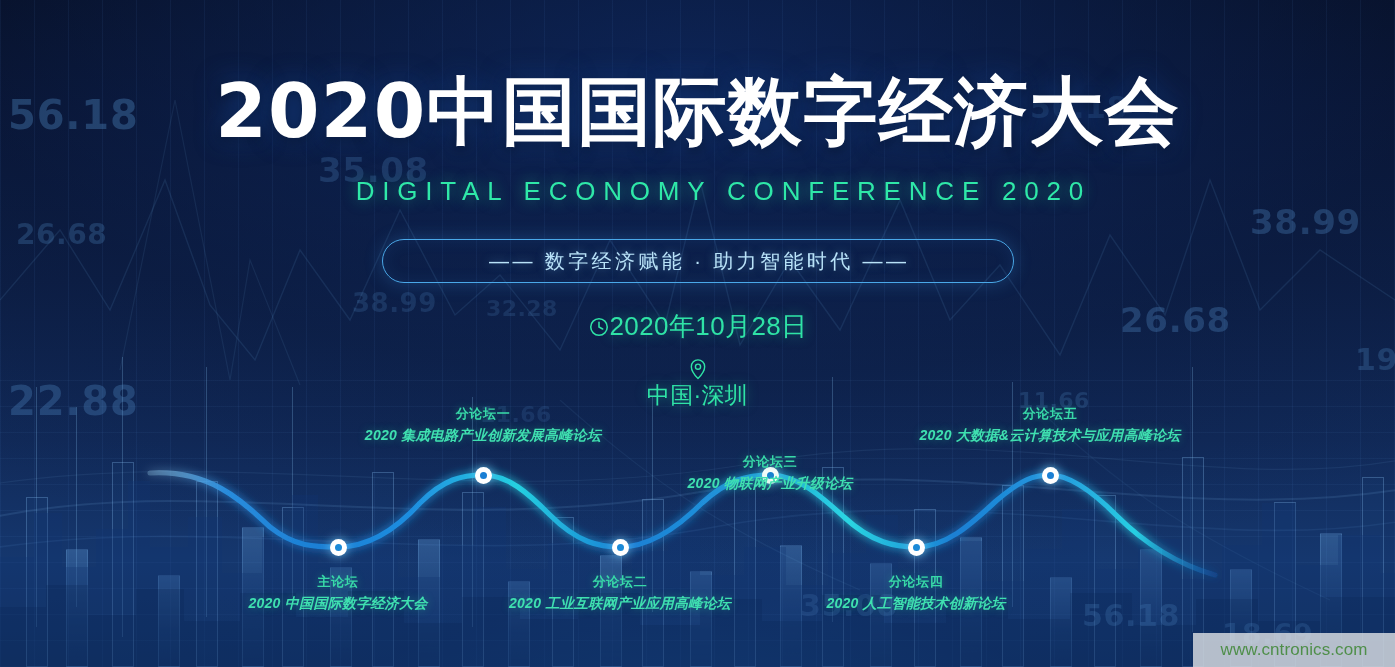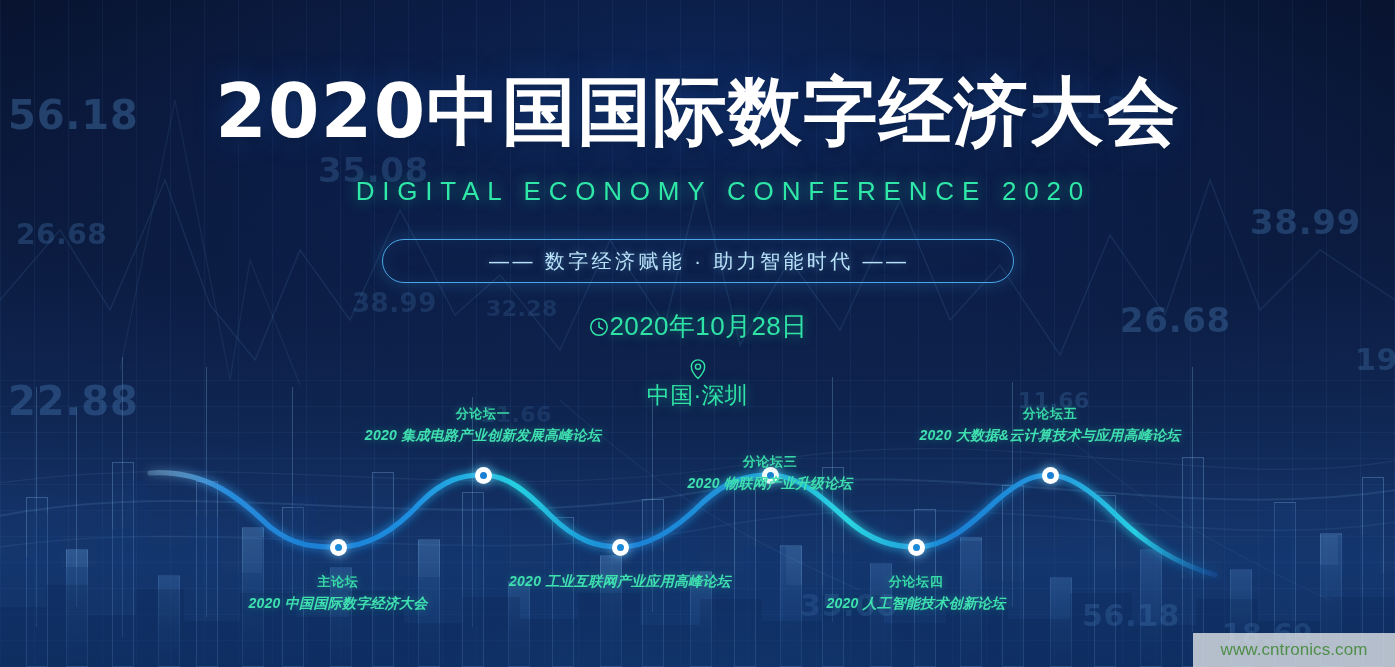--- a/index.html
+++ b/index.html
@@ -342,20 +342,21 @@
       <div id="forum-labels">
           <div class="forum-label below" style="left: 338px;">
             <div class="forum-name">主论坛</div>
             <div class="forum-title">2020 中国国际数字经济大会</div>
           </div>
           <div class="forum-label above" style="left: 483px;">
             <div class="forum-name">分论坛一</div>
             <div class="forum-title">2020 集成电路产业创新发展高峰论坛</div>
           </div>
           <div class="forum-label below" style="left: 620px;">
+            <div class="forum-name">分论坛二</div>
             <div class="forum-title">2020 工业互联网产业应用高峰论坛</div>
           </div>
           <div class="forum-label above" style="left: 770px; margin-top: 48px;">
             <div class="forum-name">分论坛三</div>
             <div class="forum-title">2020 物联网产业升级论坛</div>
           </div>
           <div class="forum-label below" style="left: 916px;">
             <div class="forum-name">分论坛四</div>
             <div class="forum-title">2020 人工智能技术创新论坛</div>
           </div>

